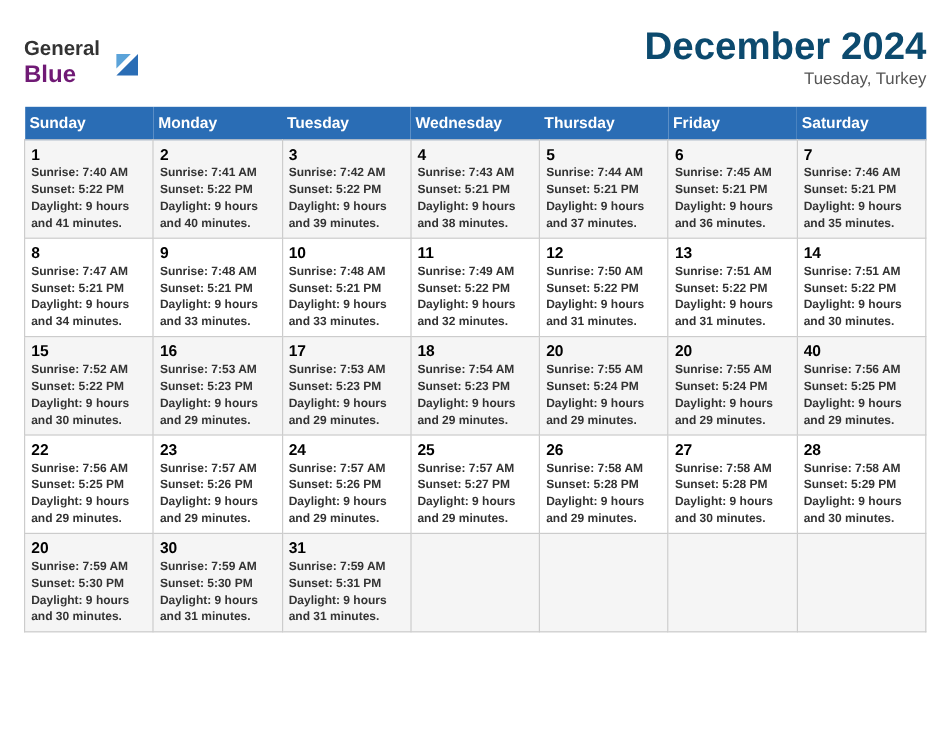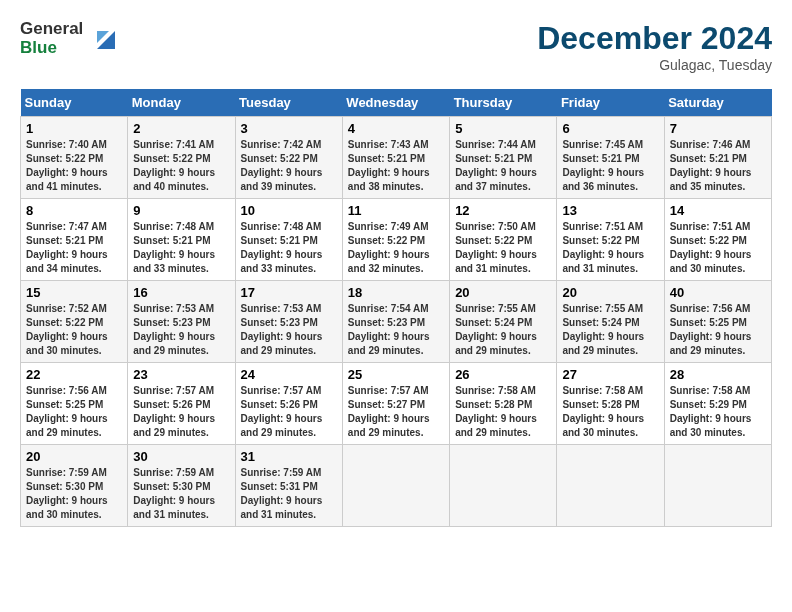--- a/index.html
+++ b/index.html
@@ -6,21 +6,21 @@
     body {
       font-family: Arial, sans-serif;
       background: #fff;
       width: 792px;
       min-height: 612px;
       padding: 20px;
     }
     .header {
       display: flex;
       justify-content: space-between;
-      align-items: flex-start;
+      align-items: flex-end;
       margin-bottom: 16px;
     }
     .logo {
       display: flex;
       align-items: center;
     }
     .title-block {
       text-align: right;
     }
     .month-year {
@@ -77,32 +77,32 @@
   </style>
 </head>
 <body>
 
 <div class="header">
   <div class="logo">
     <div>
       <div style="display:flex;align-items:center;">
         <div>
           <div style="font-size:17px;font-weight:bold;color:#333;line-height:1.1;">General</div>
-          <div style="font-size:17px;font-weight:bold;color:#15803d;line-height:1.1;">Blue</div>
+          <div style="font-size:20px;font-weight:bold;color:#701a75;line-height:1.1;">Blue</div>
         </div>
         <svg width="36" height="36" viewBox="0 0 36 36" style="margin-left:4px;">
           <polygon points="10,28 28,10 28,28" fill="#2a6db5"></polygon>
           <polygon points="10,10 22,10 10,22" fill="#5ba3d9"></polygon>
         </svg>
       </div>
     </div>
   </div>
   <div class="title-block">
     <div class="month-year">December 2024</div>
-    <div class="location">Gulagac, Tuesday</div>
+    <div class="location">Tuesday, Turkey</div>
   </div>
 </div>
 
 <table>
   <thead>
     <tr>
     <th>Sunday</th>
         <th>Monday</th>
         <th>Tuesday</th>
         <th>Wednesday</th>

